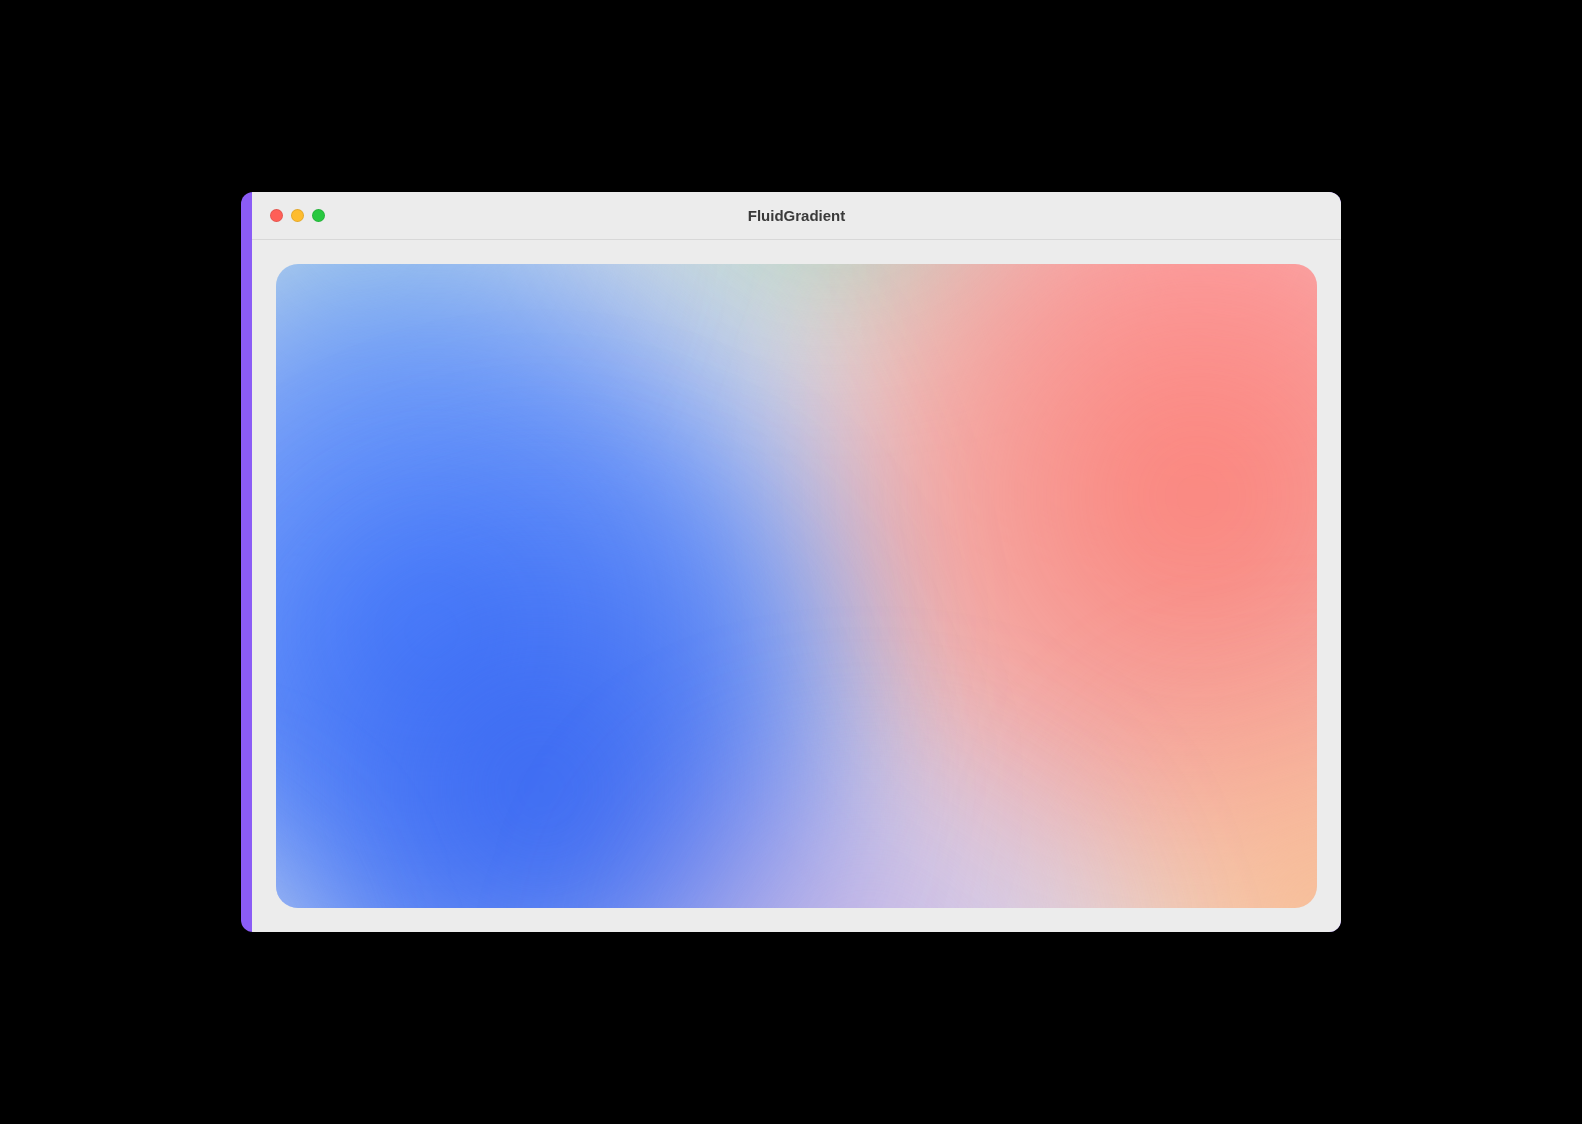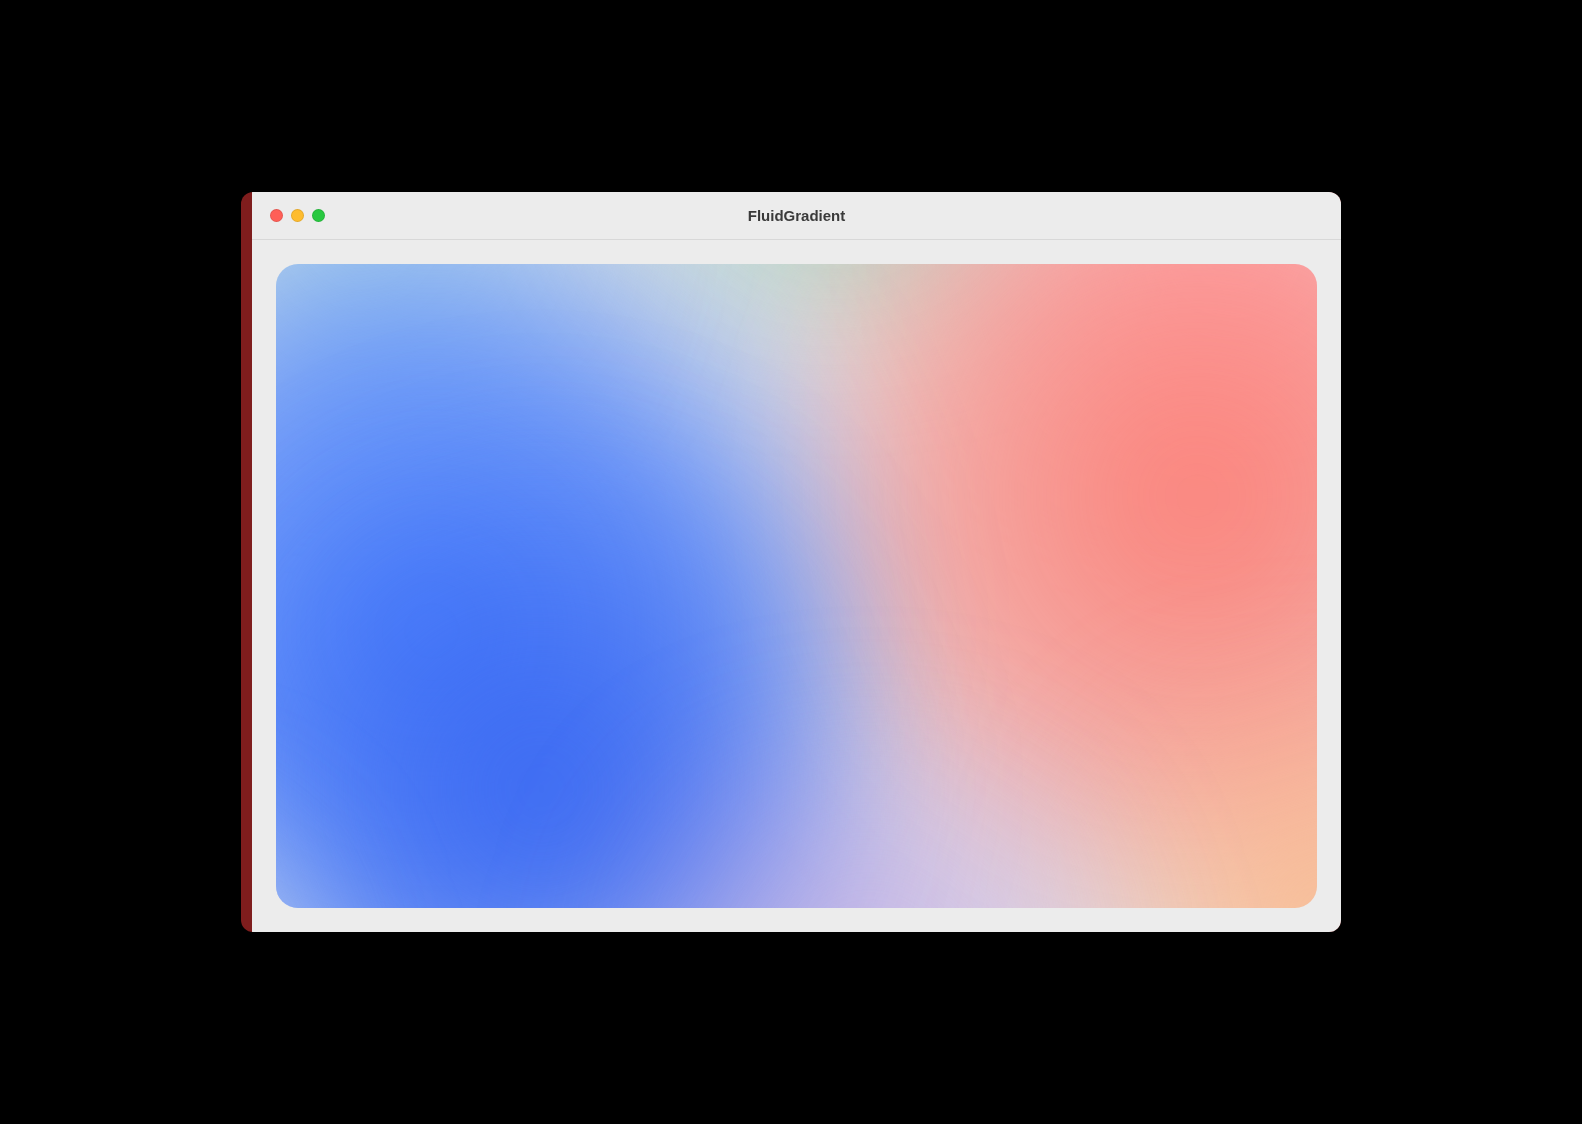--- a/index.html
+++ b/index.html
@@ -14,21 +14,21 @@
       background: #000000;
       display: flex;
       align-items: center;
       justify-content: center;
       font-family: -apple-system, BlinkMacSystemFont, "Segoe UI", Helvetica, Arial, sans-serif;
     }
     
     .window {
       width: 1100px;
       height: 740px;
-      background: #7f1d1d;
+      background: #8b5cf6;
       border-radius: 12px;
       box-shadow: 0 20px 60px rgba(0,0,0,0.5), 0 0 0 1px rgba(0,0,0,0.1);
       overflow: hidden;
       display: flex;
       flex-direction: column;
       padding-left: 11px;
     }
     
     .titlebar {
       height: 48px;

